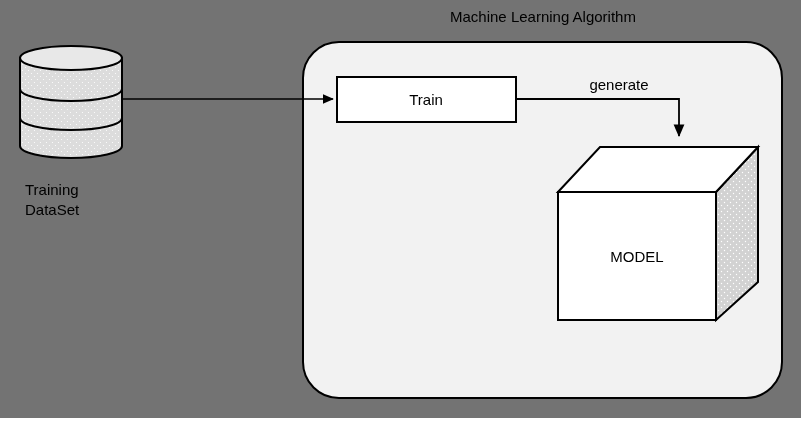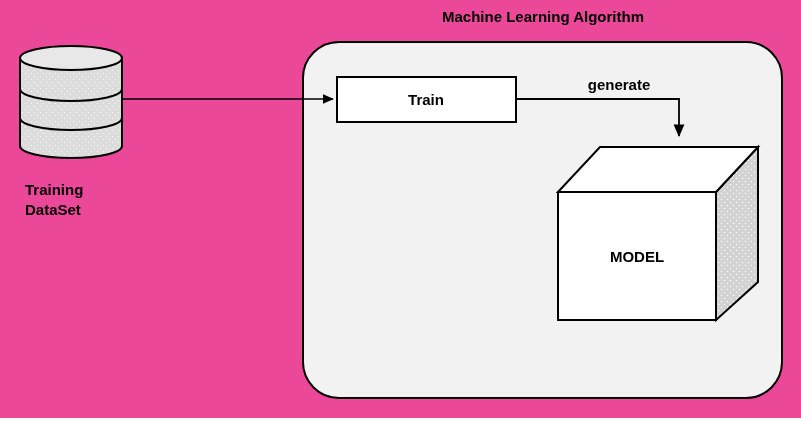--- a/index.html
+++ b/index.html
@@ -10,22 +10,21 @@
   body {
     width: 801px;
     height: 422px;
     font-family: "Liberation Sans", sans-serif;
     overflow: hidden;
   }
   #canvas {
     position: relative;
     width: 801px;
     height: 418px;
-    background: #ec4899;
-    font-weight: bold;
+    background: #737373;
   }
   #diagram-svg {
     position: absolute;
     top: 0;
     left: 0;
   }
   .diagram-text {
     font-family: "Liberation Sans", sans-serif;
     fill: #000000;
   }

